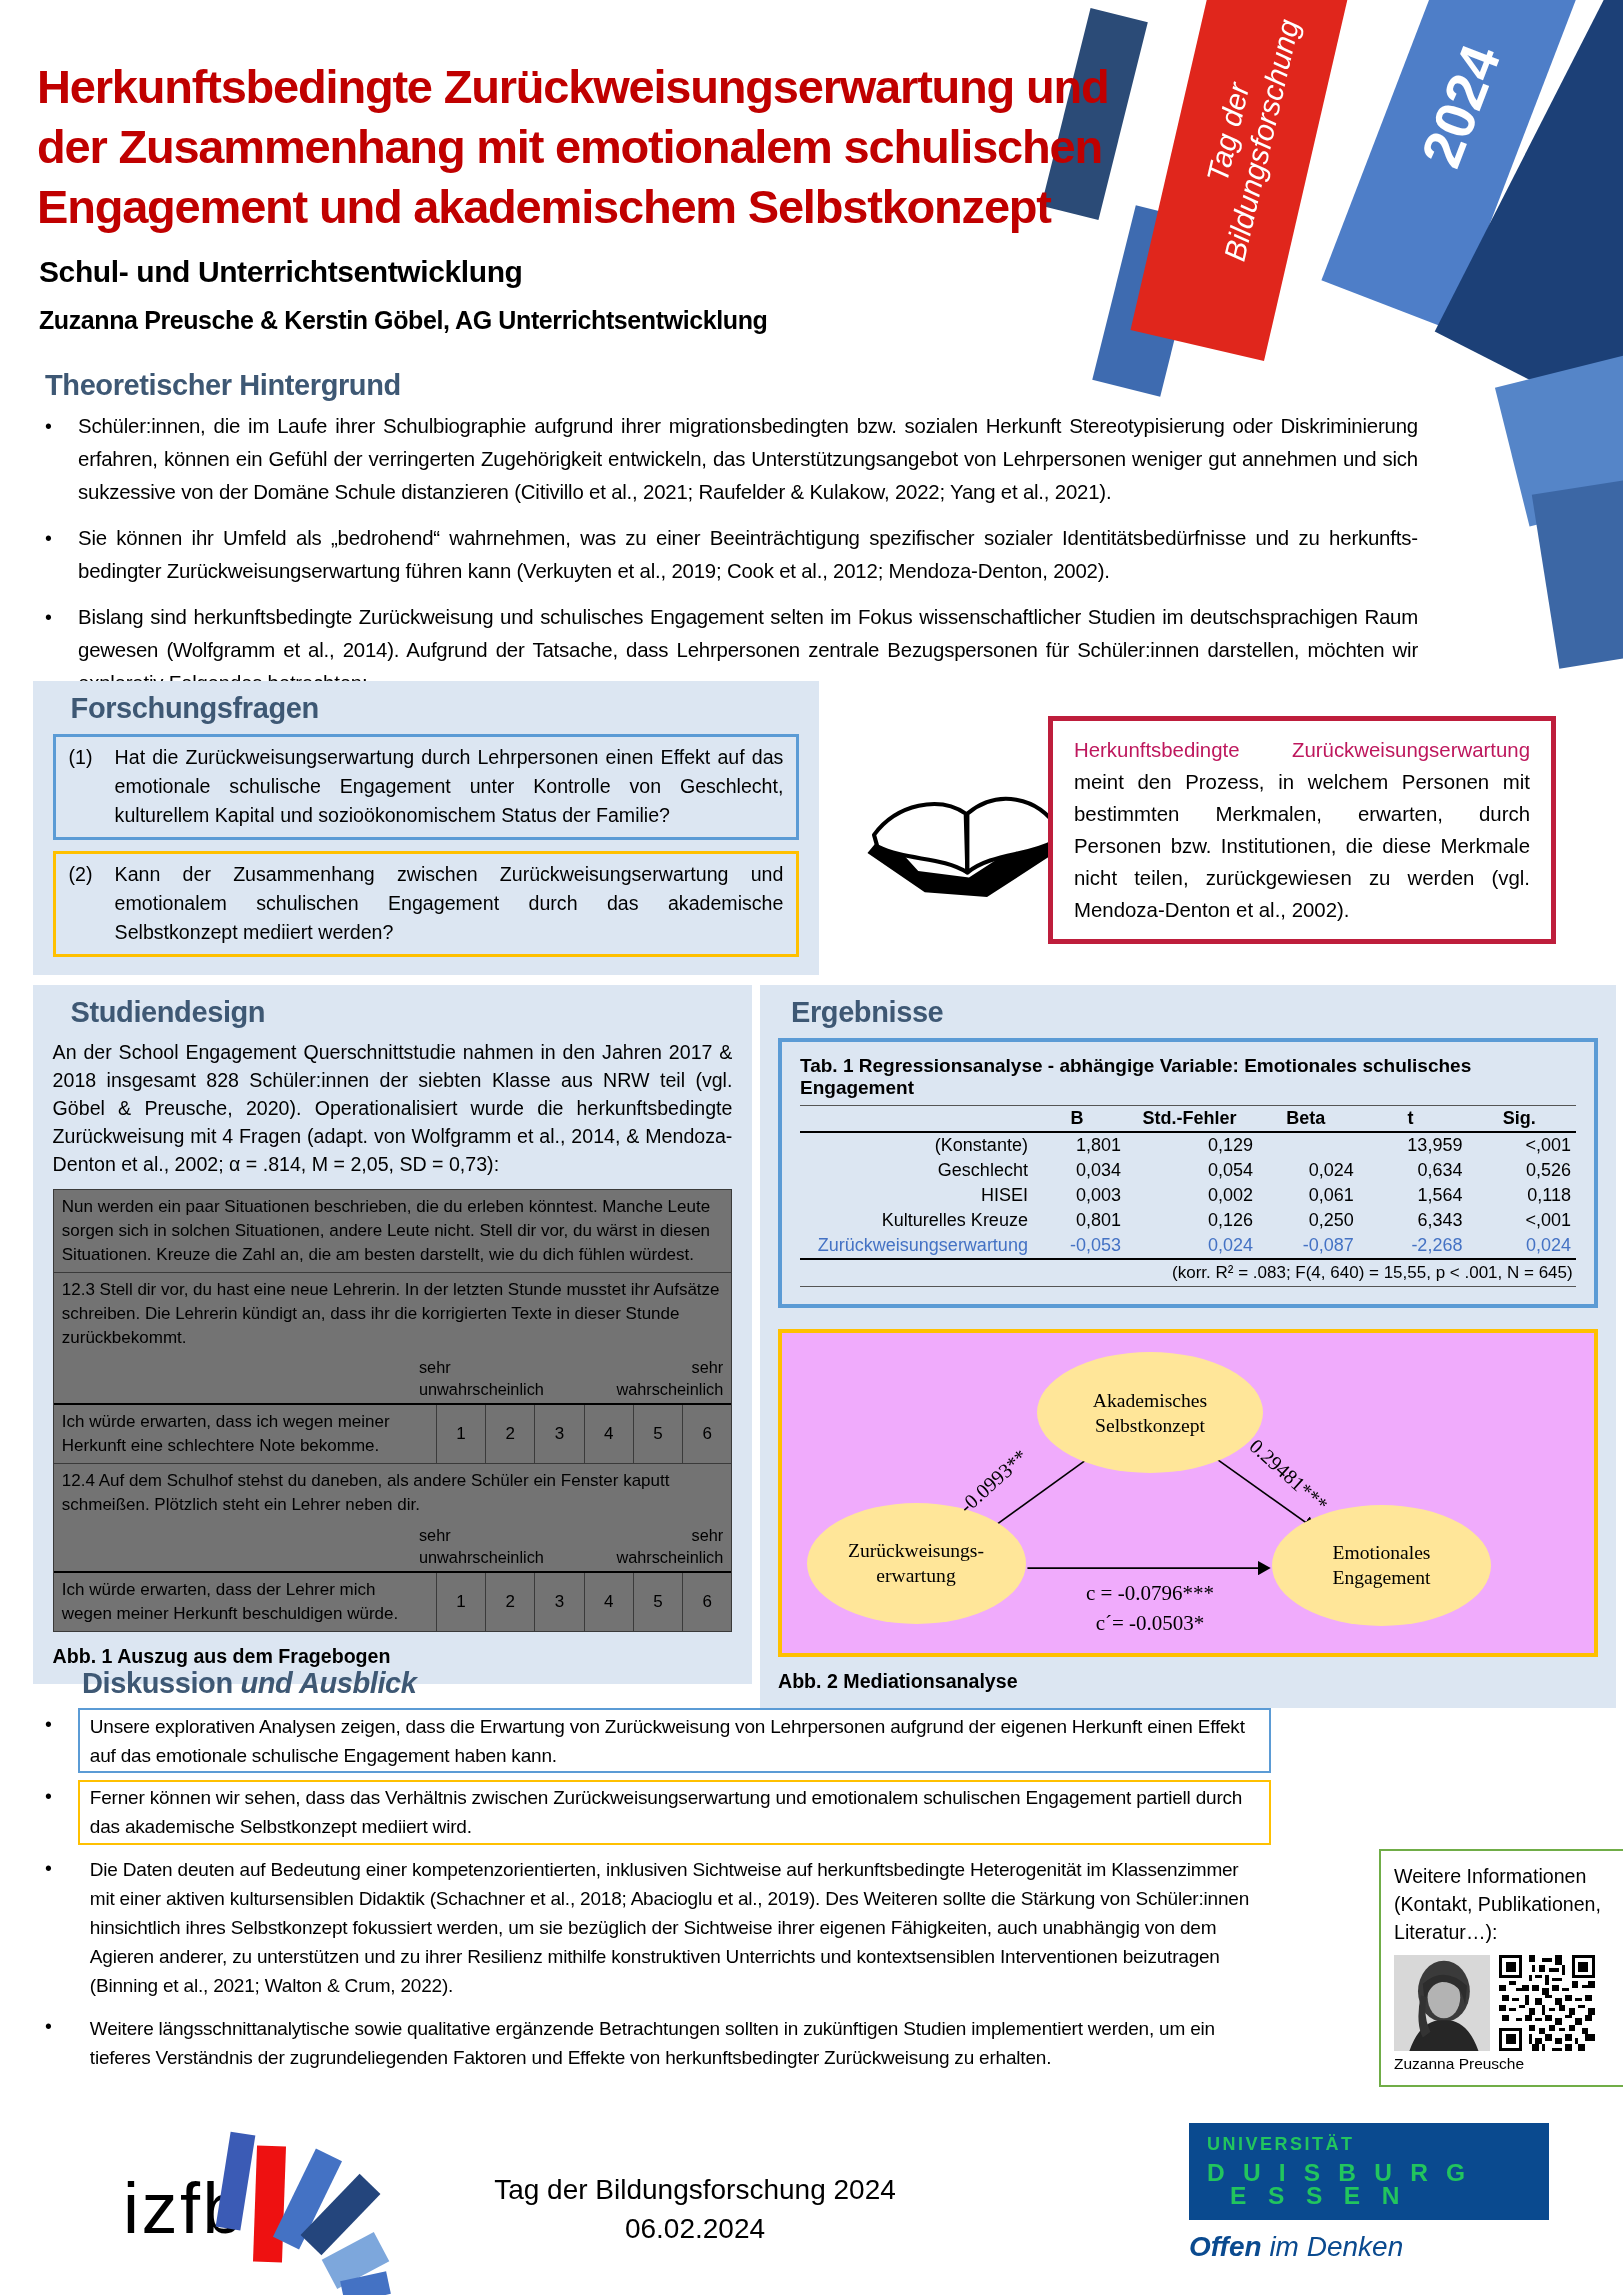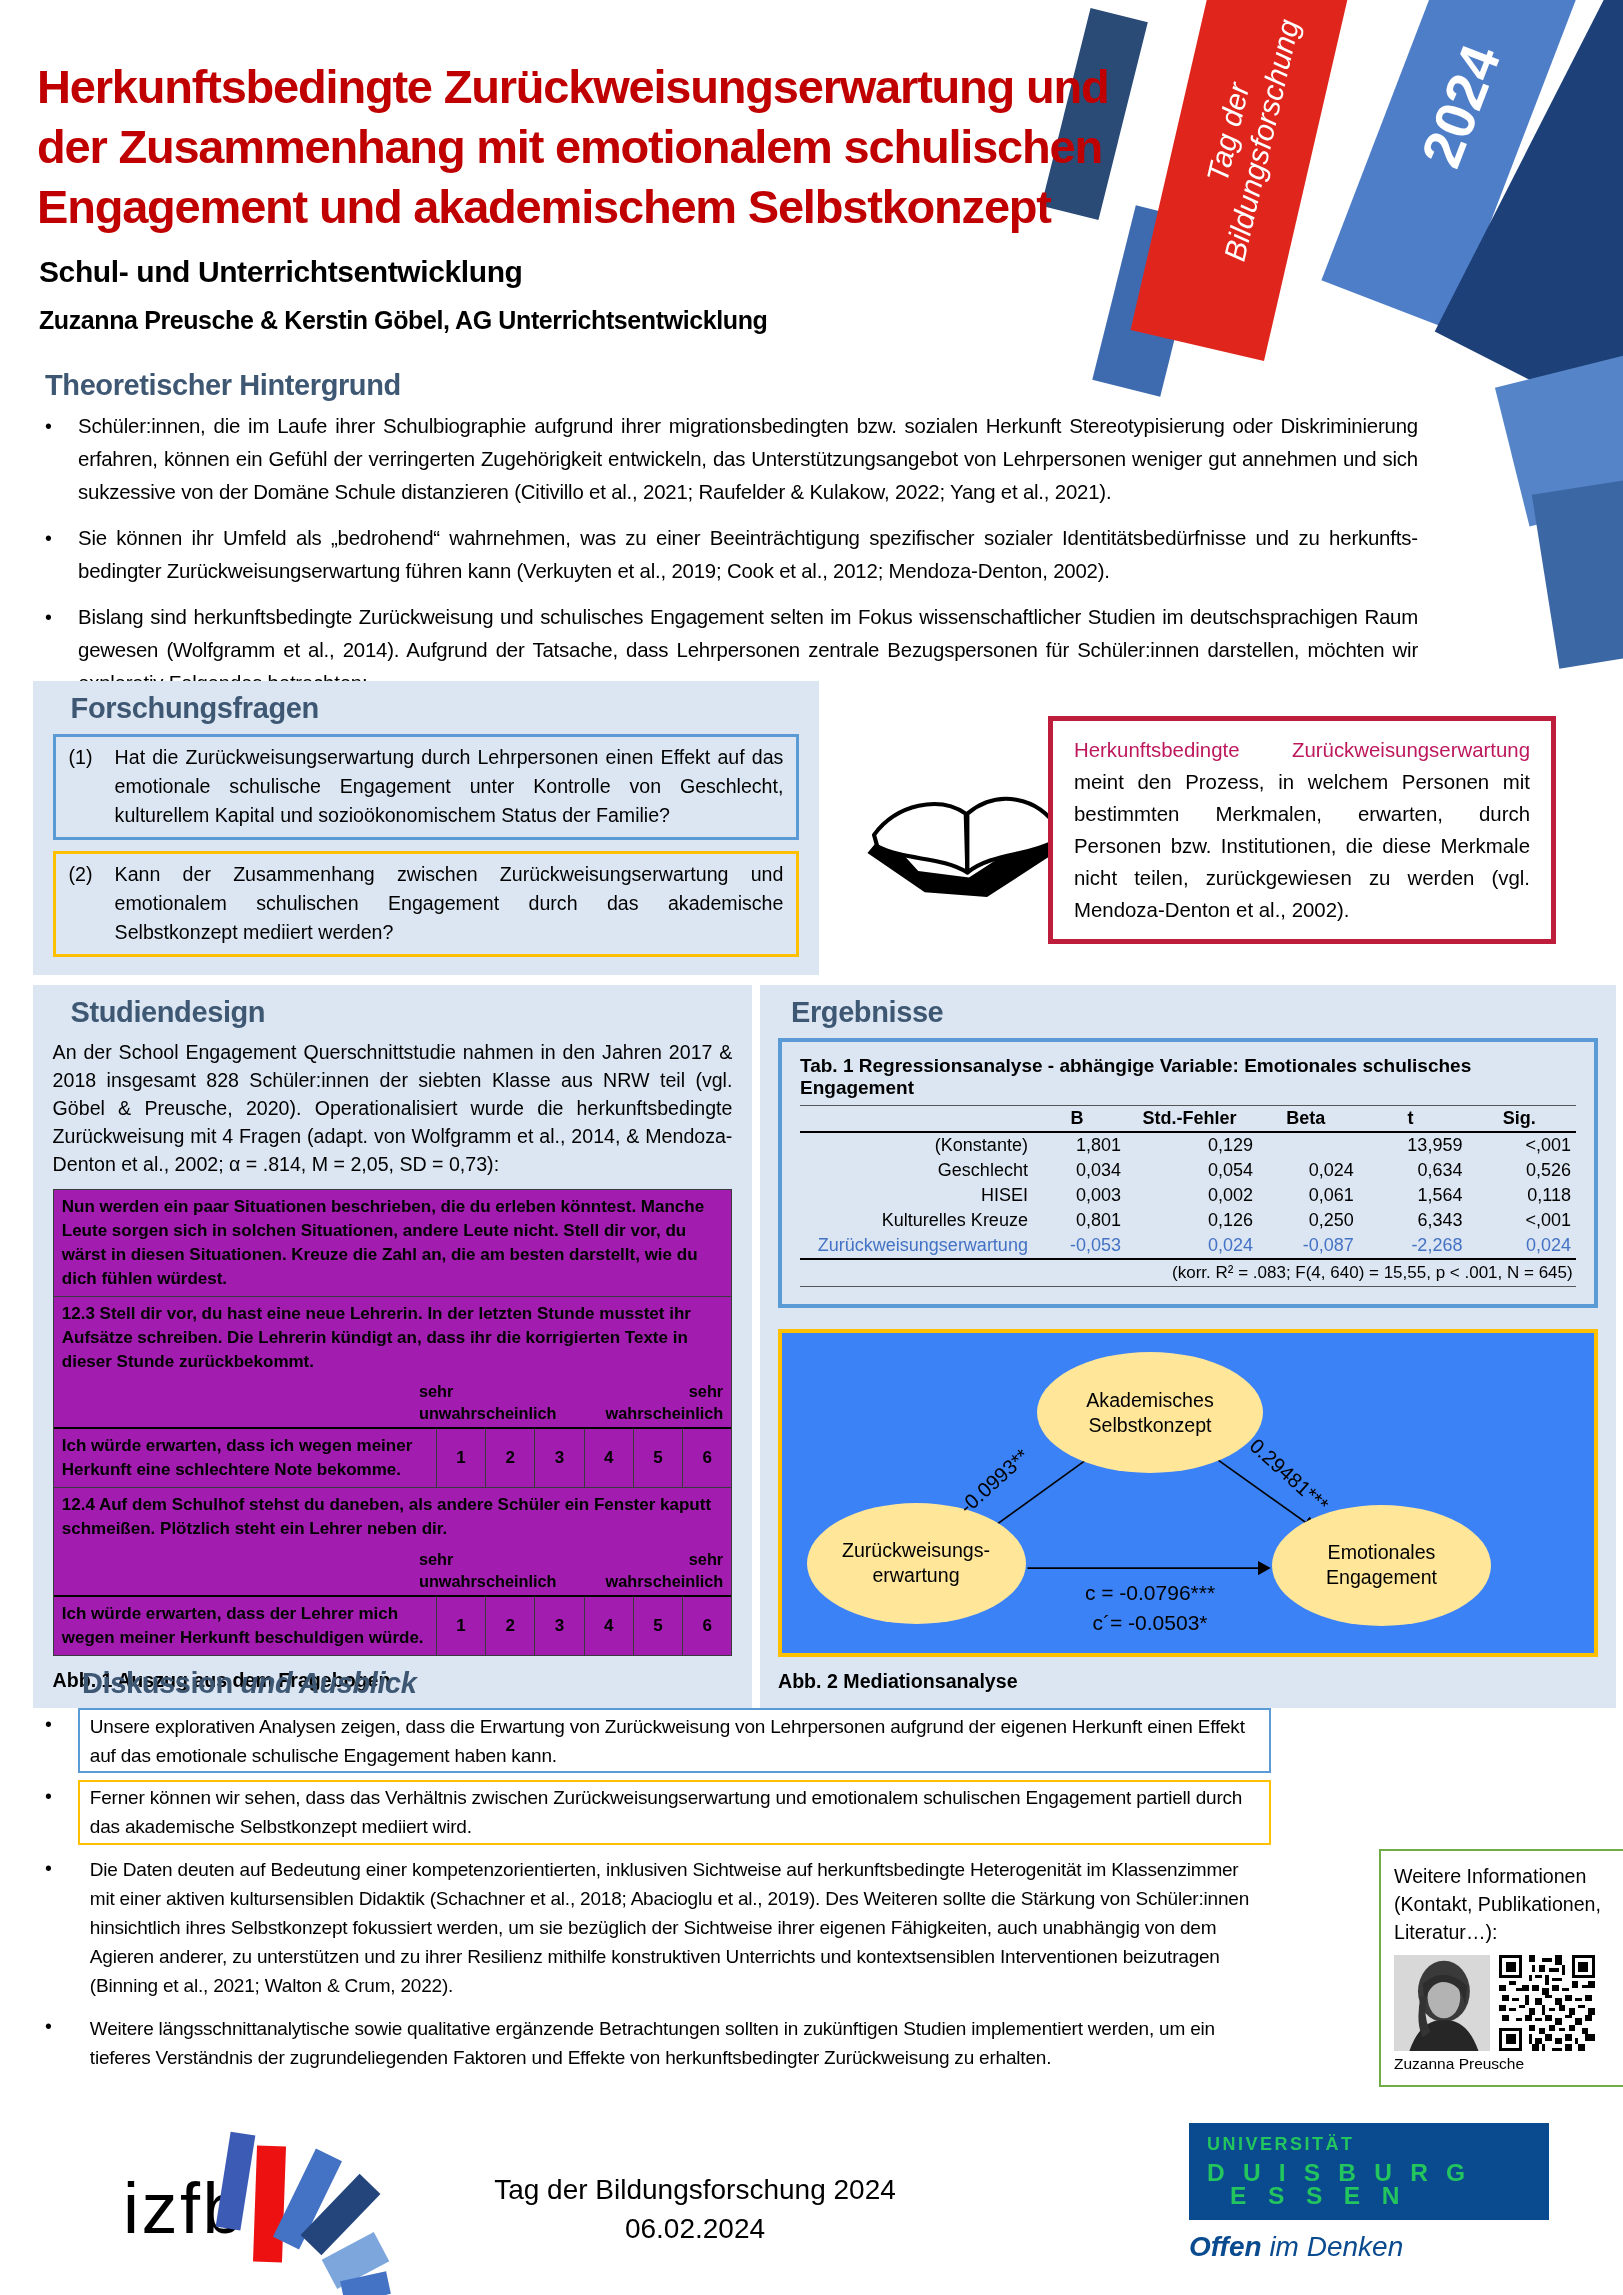--- a/index.html
+++ b/index.html
@@ -35,21 +35,21 @@
   .qtxt{font-size:19.6px;line-height:29px;text-align:justify;flex:1;}
 
   
   .defbox{border:5.7px solid #BE1E3C;background:#fff;padding:13px 21px;z-index:1;}
   .defhl{color:#be185d;}
   .deftxt{font-size:20.4px;line-height:32px;text-align:justify;}
 
   
   .para{font-size:19.6px;line-height:28px;text-align:justify;margin:0 0 11.4px 0;}
 
-  .qtable{border:1.6px solid #3a3a3a;background:#a21caf;font-size:17px;line-height:24px;font-weight:bold;}
+  .qtable{border:1.6px solid #3a3a3a;background:#737373;font-size:17px;line-height:24px;}
   .qt-row{padding:4.9px 8.2px;border-bottom:1.2px solid #3a3a3a;}
   .qt-situ{padding:4.9px 8.2px;}
   .qt-scale{padding:1.6px 8.2px 3.3px 8.2px;}
   .qt-scale .in{margin-left:54%;display:flex;flex-direction:column;font-size:16.3px;line-height:22px;}
   .qt-scale .r{display:flex;justify-content:space-between;}
   .qt-stmt{display:flex;border-top:2.5px solid #000;border-bottom:1.2px solid #3a3a3a;}
   .qt-stmt .txt{width:54%;flex:none;padding:4.9px 8.2px;border-right:1.2px solid #3a3a3a;}
   .qt-stmt .num{flex:1;display:flex;align-items:center;justify-content:center;border-right:1.2px solid #3a3a3a;}
   .qt-stmt .num:last-child{border-right:none;}
   .caption{font-weight:bold;font-size:19.6px;margin-top:13px;}
@@ -58,21 +58,21 @@
   .rtable-box{border:4.9px solid #5B9BD5;background:#DCE6F2;padding:13px 18px 17px 18px;}
   .rt-title{font-weight:bold;font-size:19px;padding-bottom:6.5px;border-bottom:1.6px solid #555;}
   .rt-grid{display:grid;grid-template-columns:30% 12% 17% 13% 14% 14%;}
   .rt-grid > div{text-align:right;font-size:18px;line-height:25px;padding-right:4.9px;}
   .rt-head{font-weight:bold;text-align:center !important;border-bottom:2px solid #000;}
   .rt-blue{color:#4472C4;}
   .rt-rule{border-top:2px solid #000;}
   .rt-foot{font-size:17px;text-align:right;padding:2.5px 3.3px 3.3px 0;border-bottom:1.6px solid #555;}
 
   
-  .medbox{border:4.1px solid #FFC000;background:#3b82f6;position:relative;}
+  .medbox{border:4.1px solid #FFC000;background:#f0abfc;position:relative;font-family:Liberation Serif, serif;}
   .node{position:absolute;background:#FFE699;border-radius:50%;display:flex;flex-direction:column;
         align-items:center;justify-content:center;font-size:19.6px;line-height:25px;text-align:center;}
   .plabel{position:absolute;font-size:20.4px;white-space:nowrap;}
   .clabel{position:absolute;font-size:21px;text-align:center;line-height:30px;}
 
   
   .dis-bullets li{margin-bottom:6.5px;}
   .dtxt{font-size:19px;line-height:29px;text-align:justify;letter-spacing:-0.2px;}
   .dbox{border:2.5px solid #5B9BD5;padding:1.6px 9.8px;flex:1;}
   .dbox.yellow{border-color:#FFC000;}

